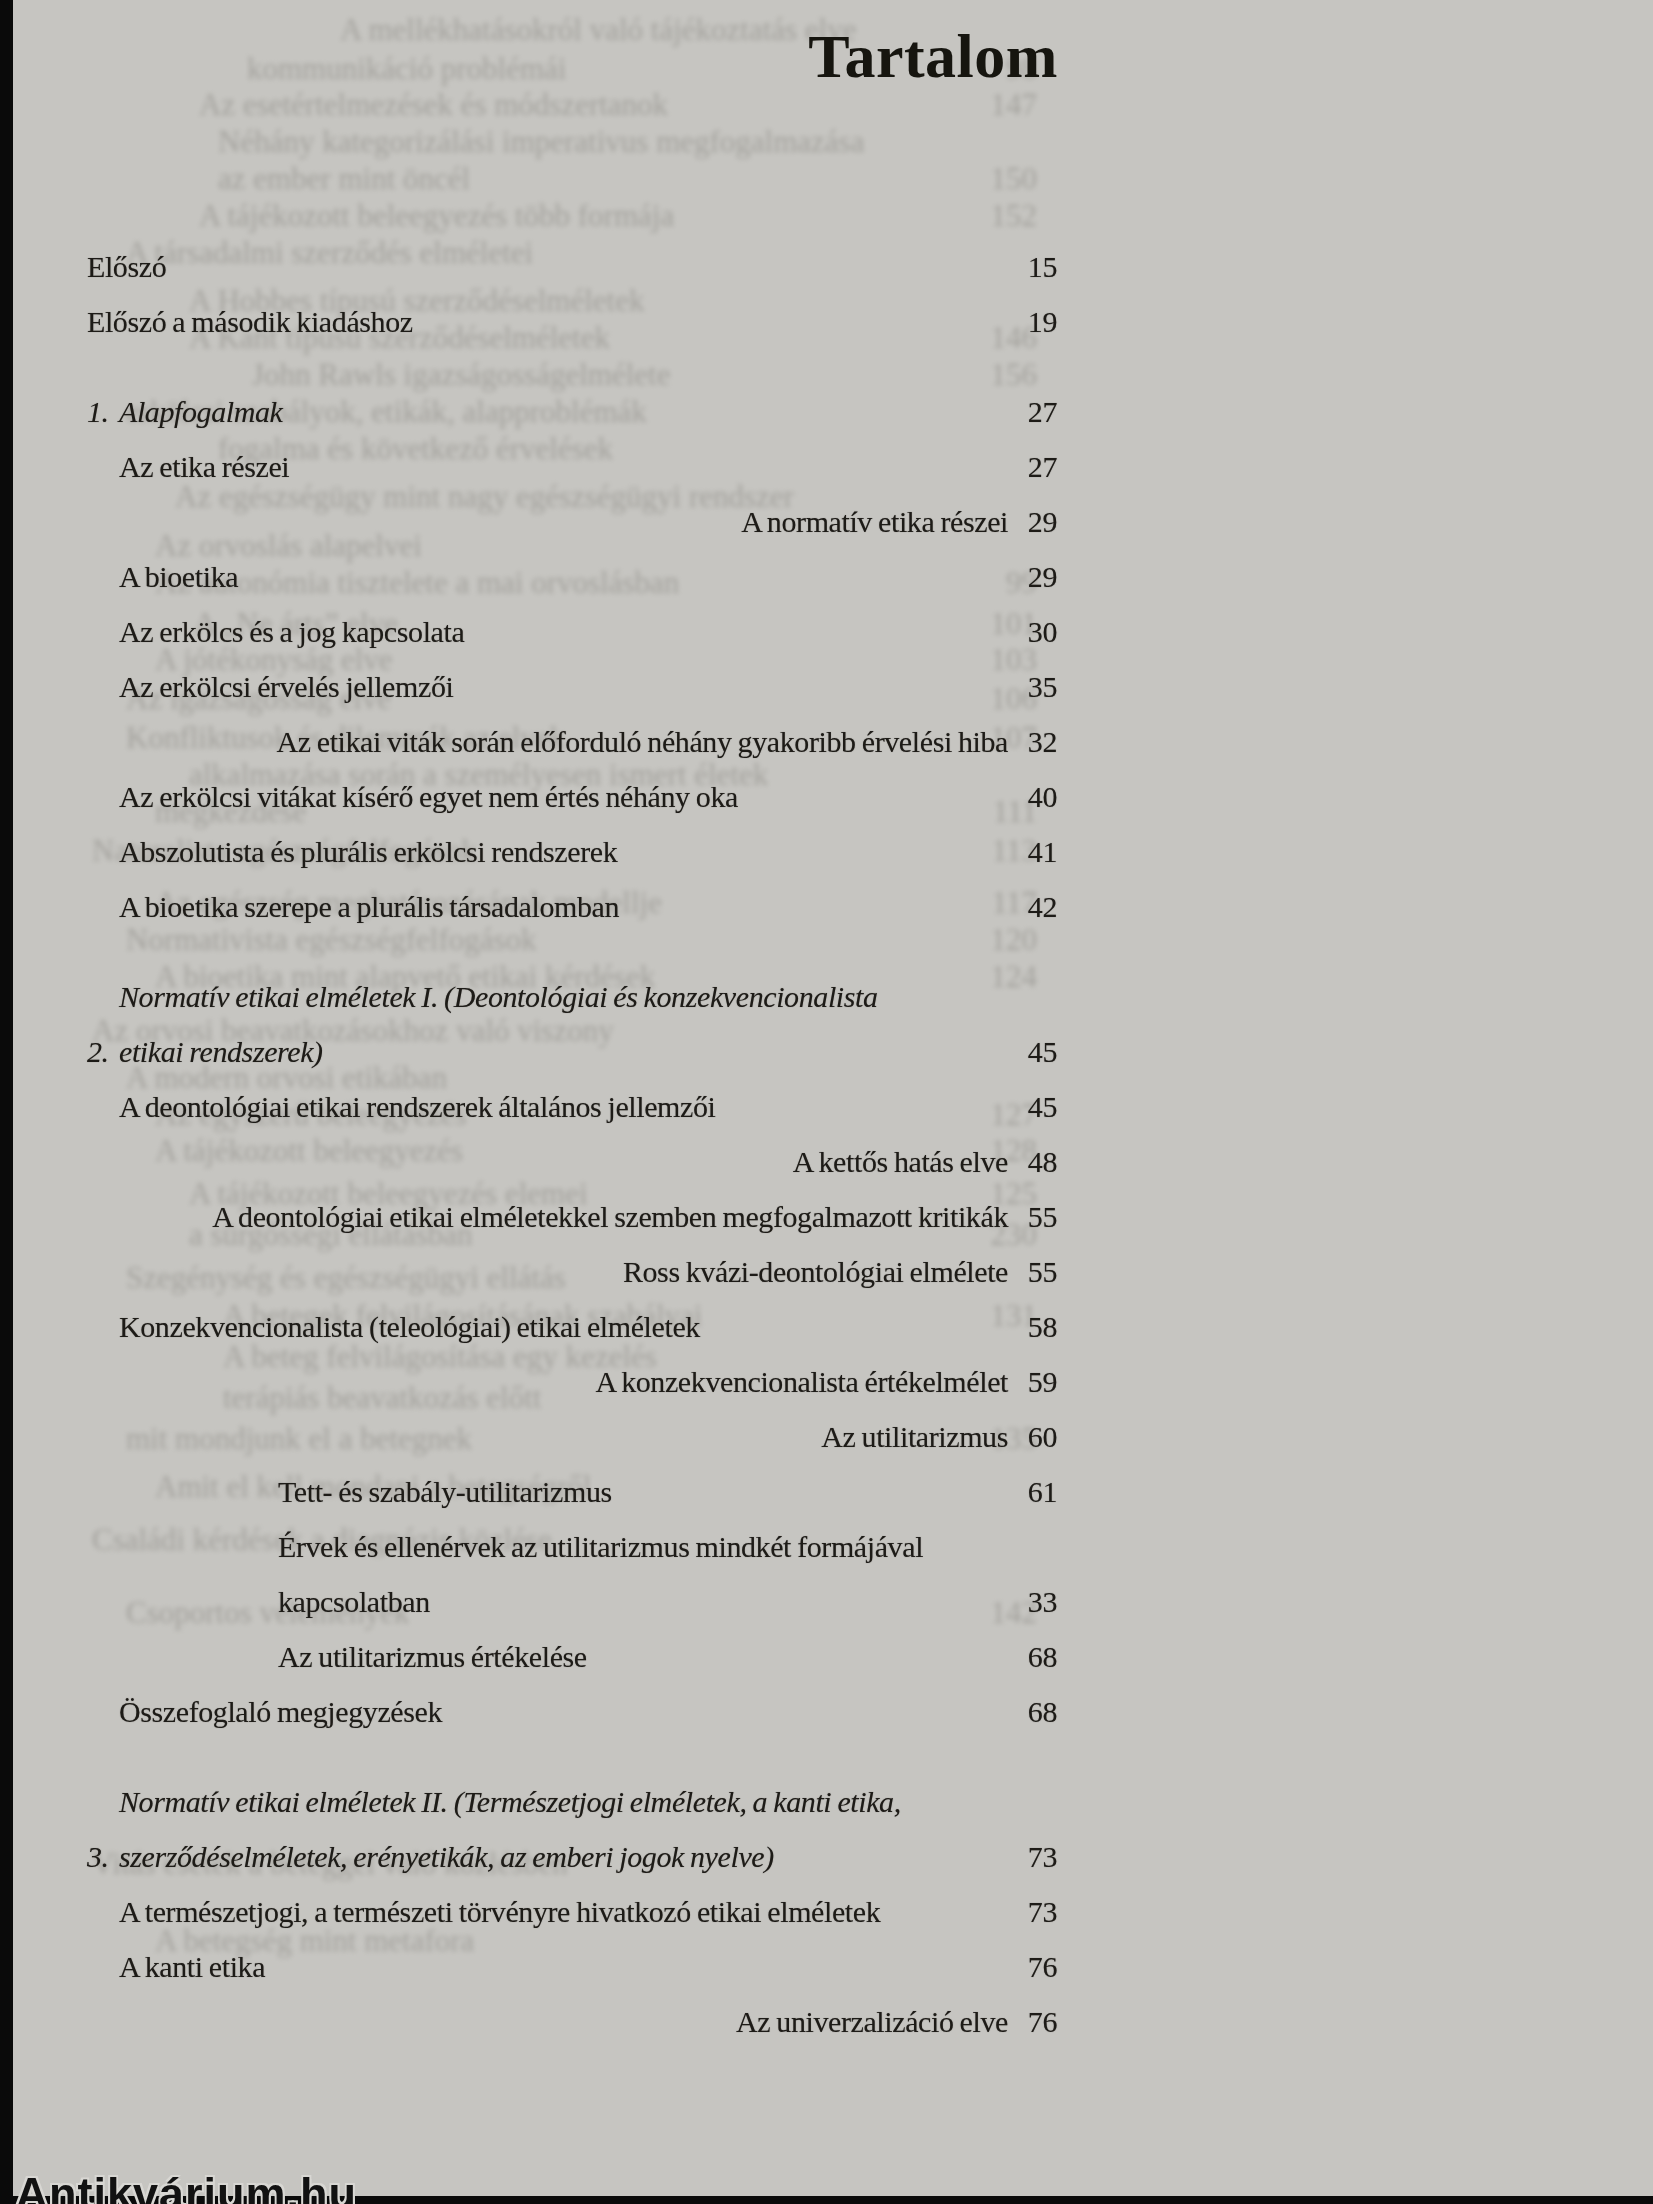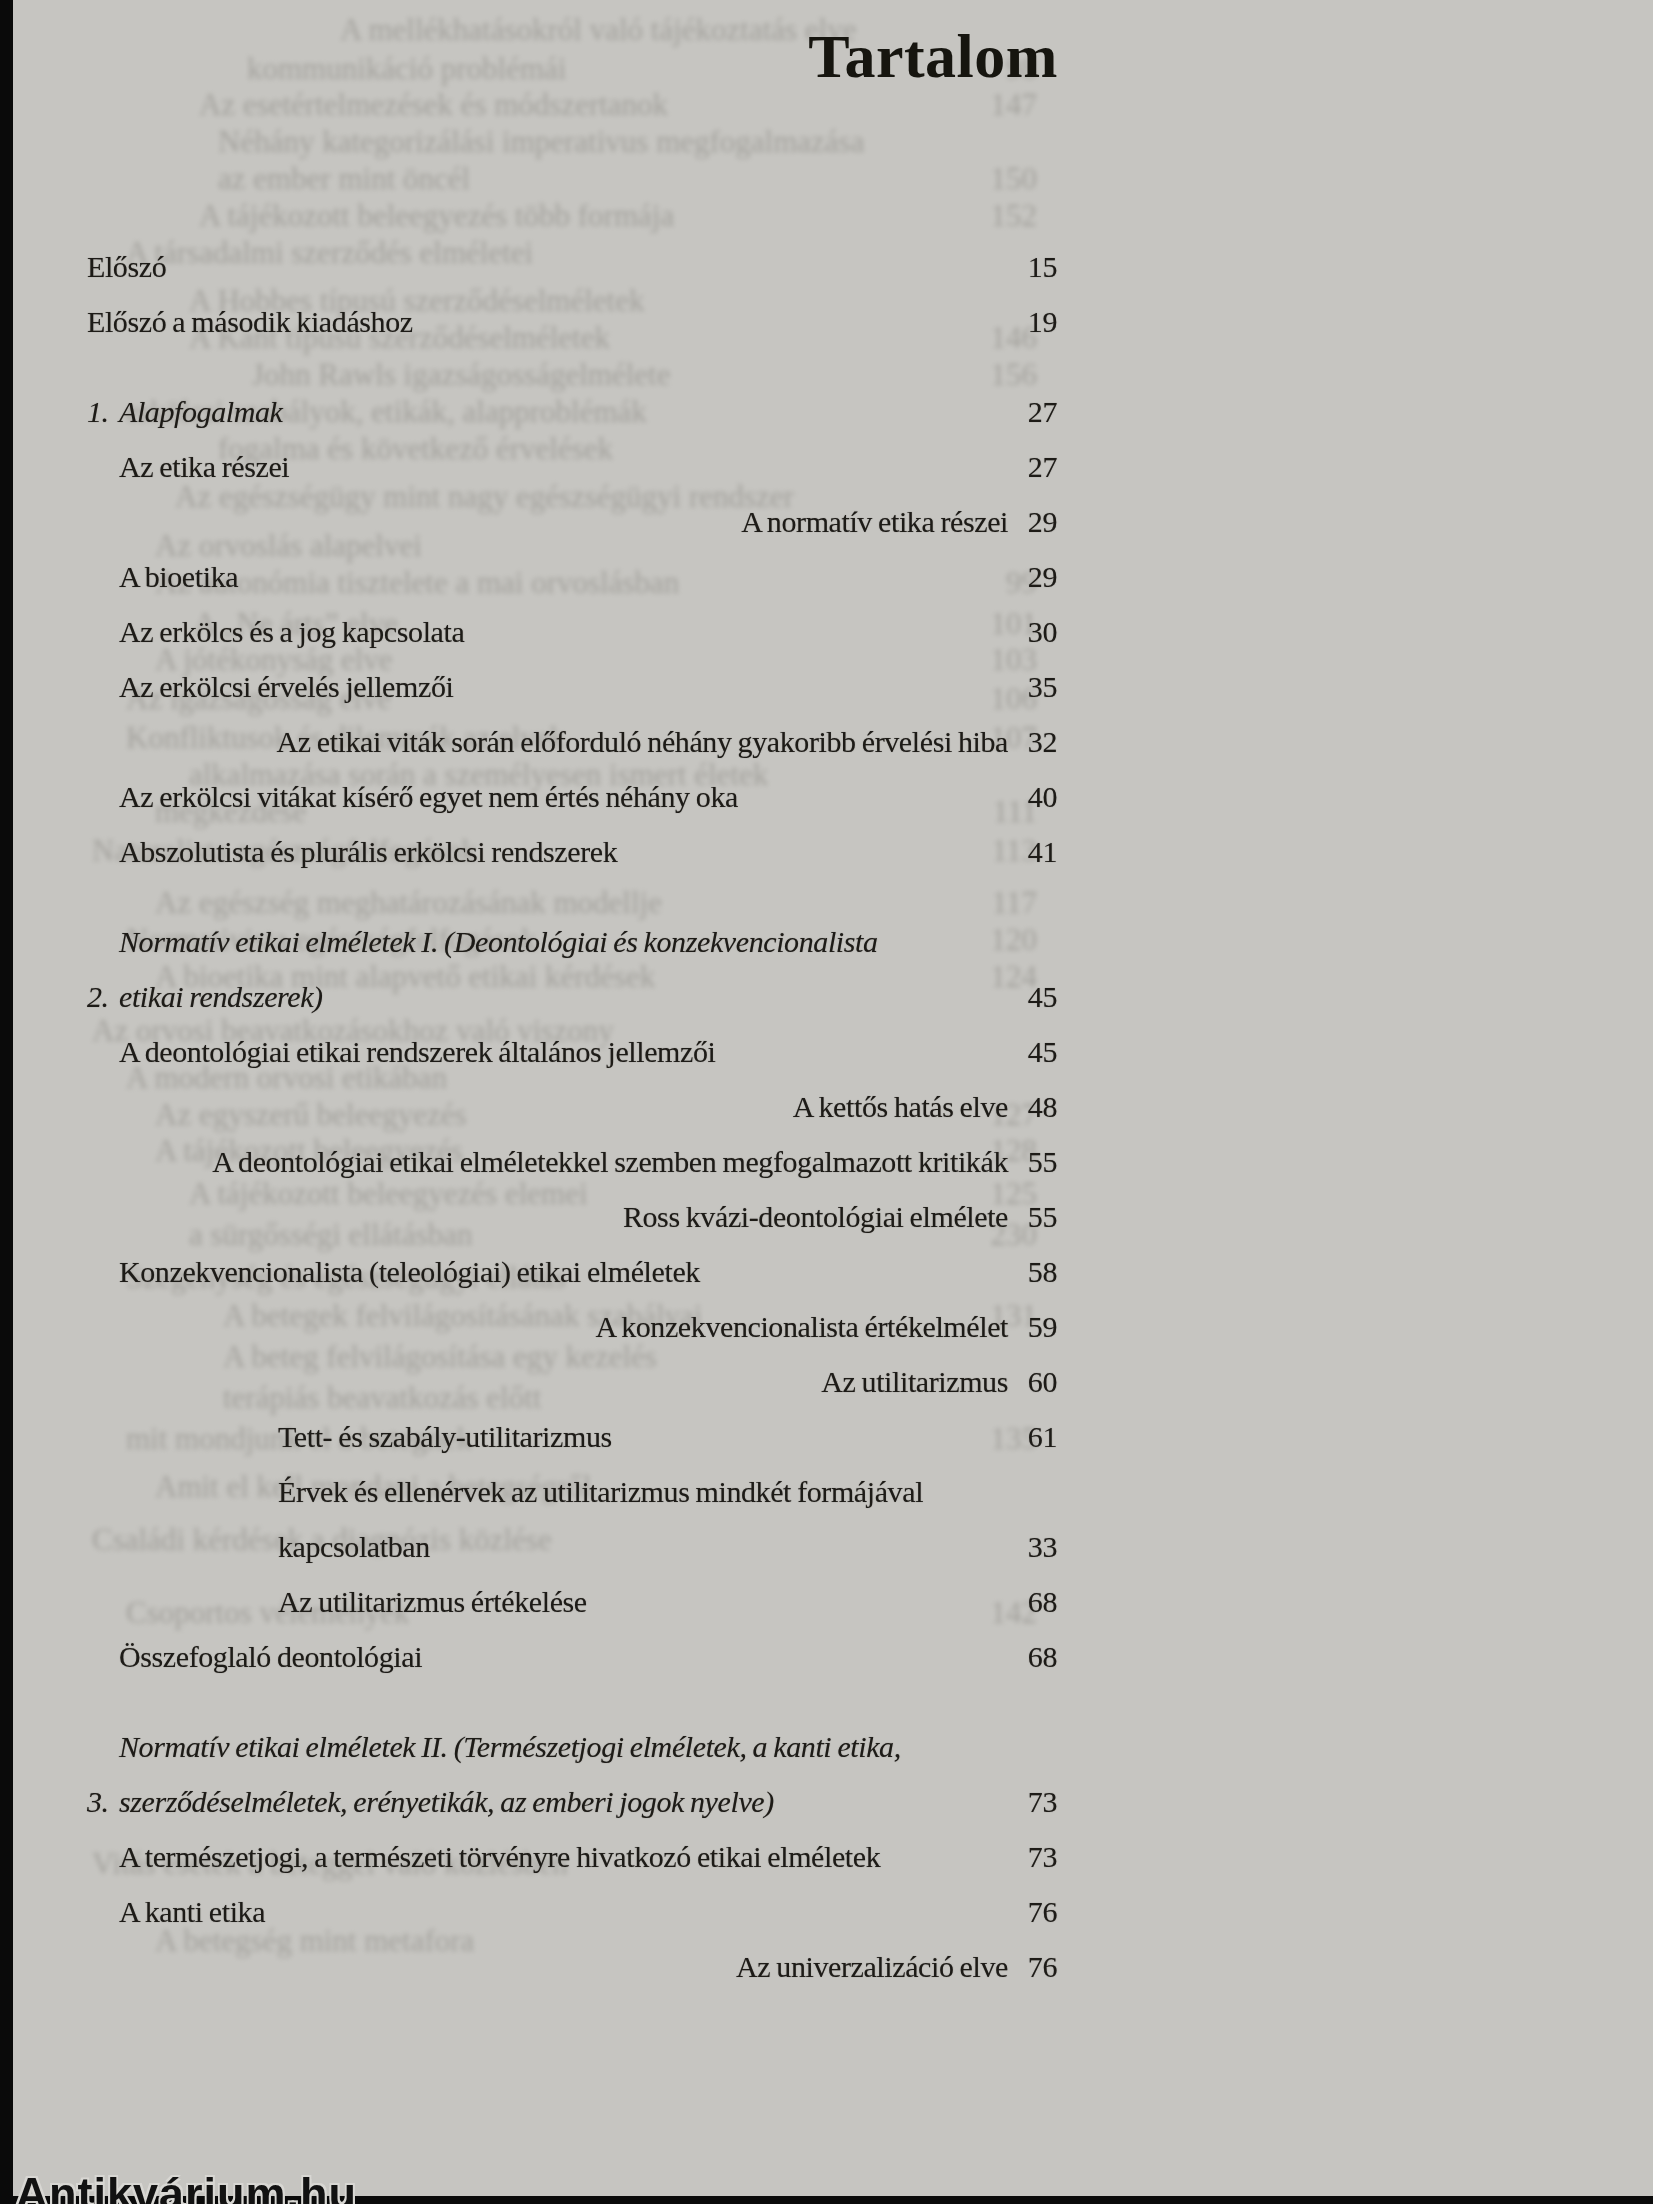--- a/index.html
+++ b/index.html
@@ -184,20 +184,25 @@
     <div class="toc-row lvl1">
 
     <span class="toc-label">Az erkölcsi vitákat kísérő egyet nem értés néhány oka</span>
     <span class="toc-page">40</span>
   </div>
     <div class="toc-row lvl1">
 
     <span class="toc-label">Abszolutista és plurális erkölcsi rendszerek</span>
     <span class="toc-page">41</span>
   </div>
+    <div class="toc-row lvl1">
+
+    <span class="toc-label">A bioetika szerepe a plurális társadalomban</span>
+    <span class="toc-page">42</span>
+  </div>
     <div class="toc-row gap chapter lvl0">
     <span class="toc-num">2.</span>
     <span class="toc-label">Normatív etikai elméletek I. (Deontológiai és konzekvencionalista
 etikai rendszerek)</span>
     <span class="toc-page">45</span>
   </div>
     <div class="toc-row lvl1">
 
     <span class="toc-label">A deontológiai etikai rendszerek általános jellemzői</span>
     <span class="toc-page">45</span>
@@ -243,21 +248,21 @@
 kapcsolatban</span>
     <span class="toc-page">33</span>
   </div>
     <div class="toc-row lvl3">
 
     <span class="toc-label">Az utilitarizmus értékelése</span>
     <span class="toc-page">68</span>
   </div>
     <div class="toc-row lvl1">
 
-    <span class="toc-label">Összefoglaló deontológiai</span>
+    <span class="toc-label">Összefoglaló megjegyzések</span>
     <span class="toc-page">68</span>
   </div>
     <div class="toc-row gap chapter lvl0">
     <span class="toc-num">3.</span>
     <span class="toc-label">Normatív etikai elméletek II. (Természetjogi elméletek, a kanti etika,
 szerződéselméletek, erényetikák, az emberi jogok nyelve)</span>
     <span class="toc-page">73</span>
   </div>
     <div class="toc-row lvl1">
 

